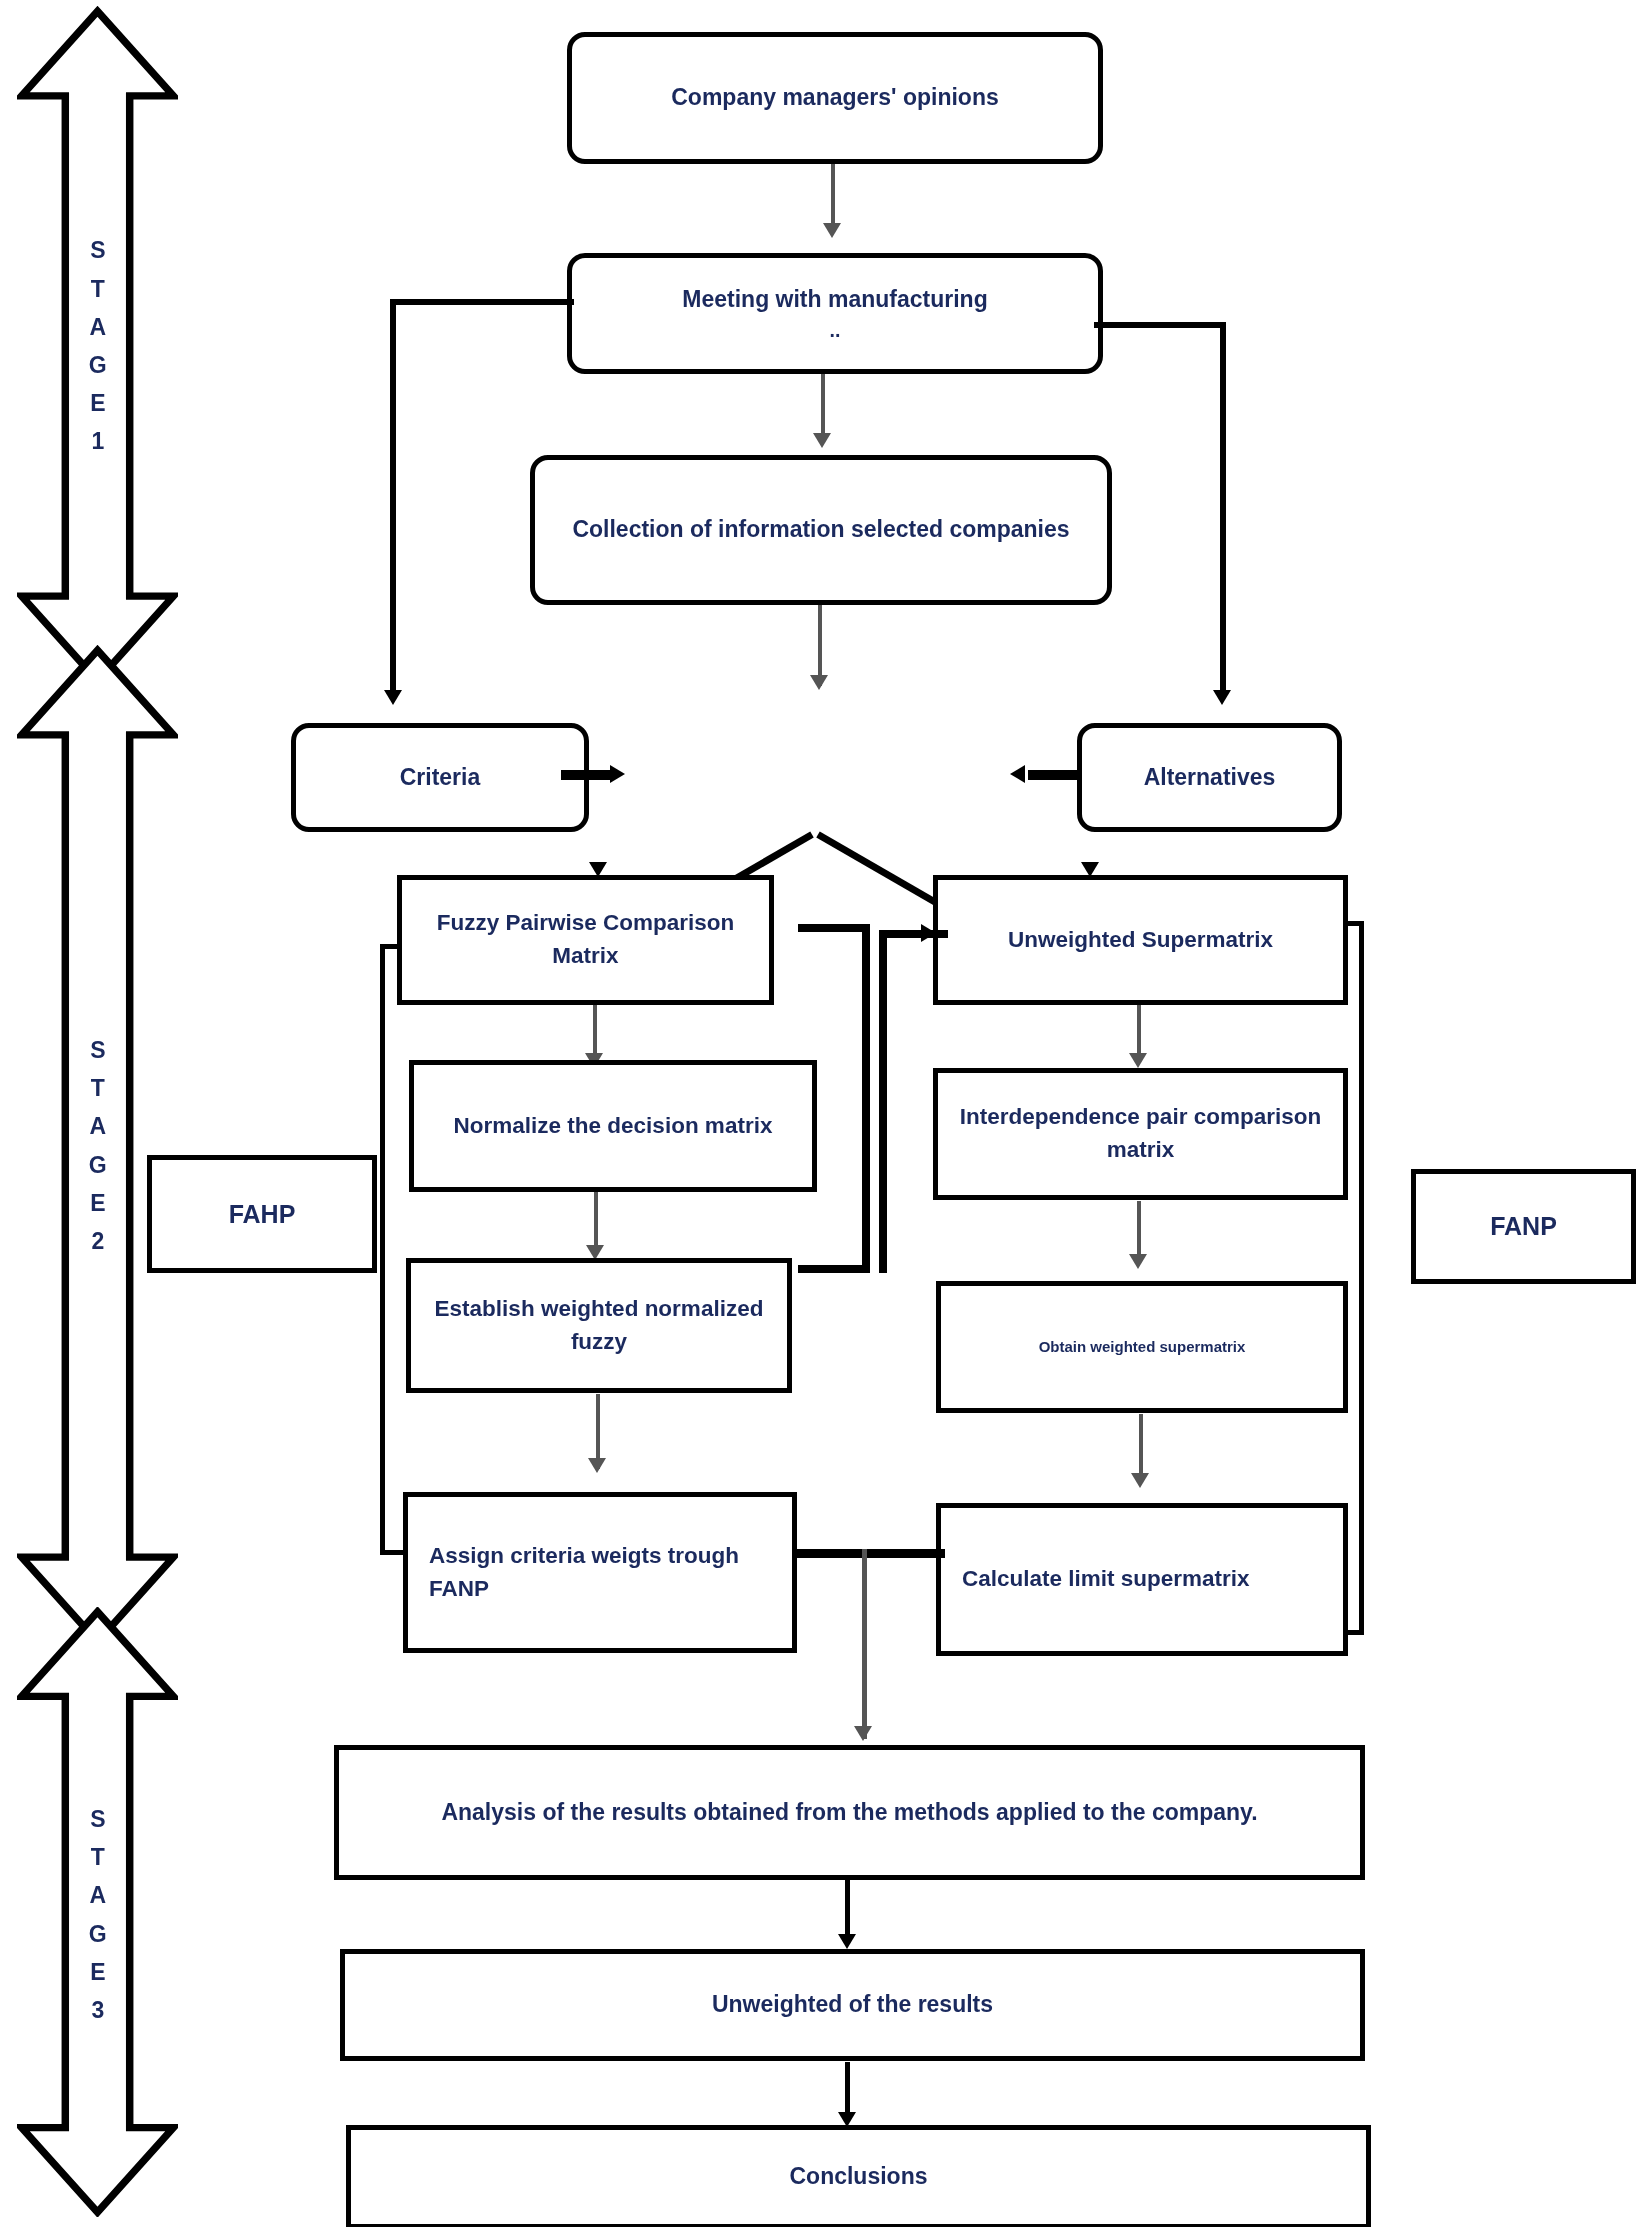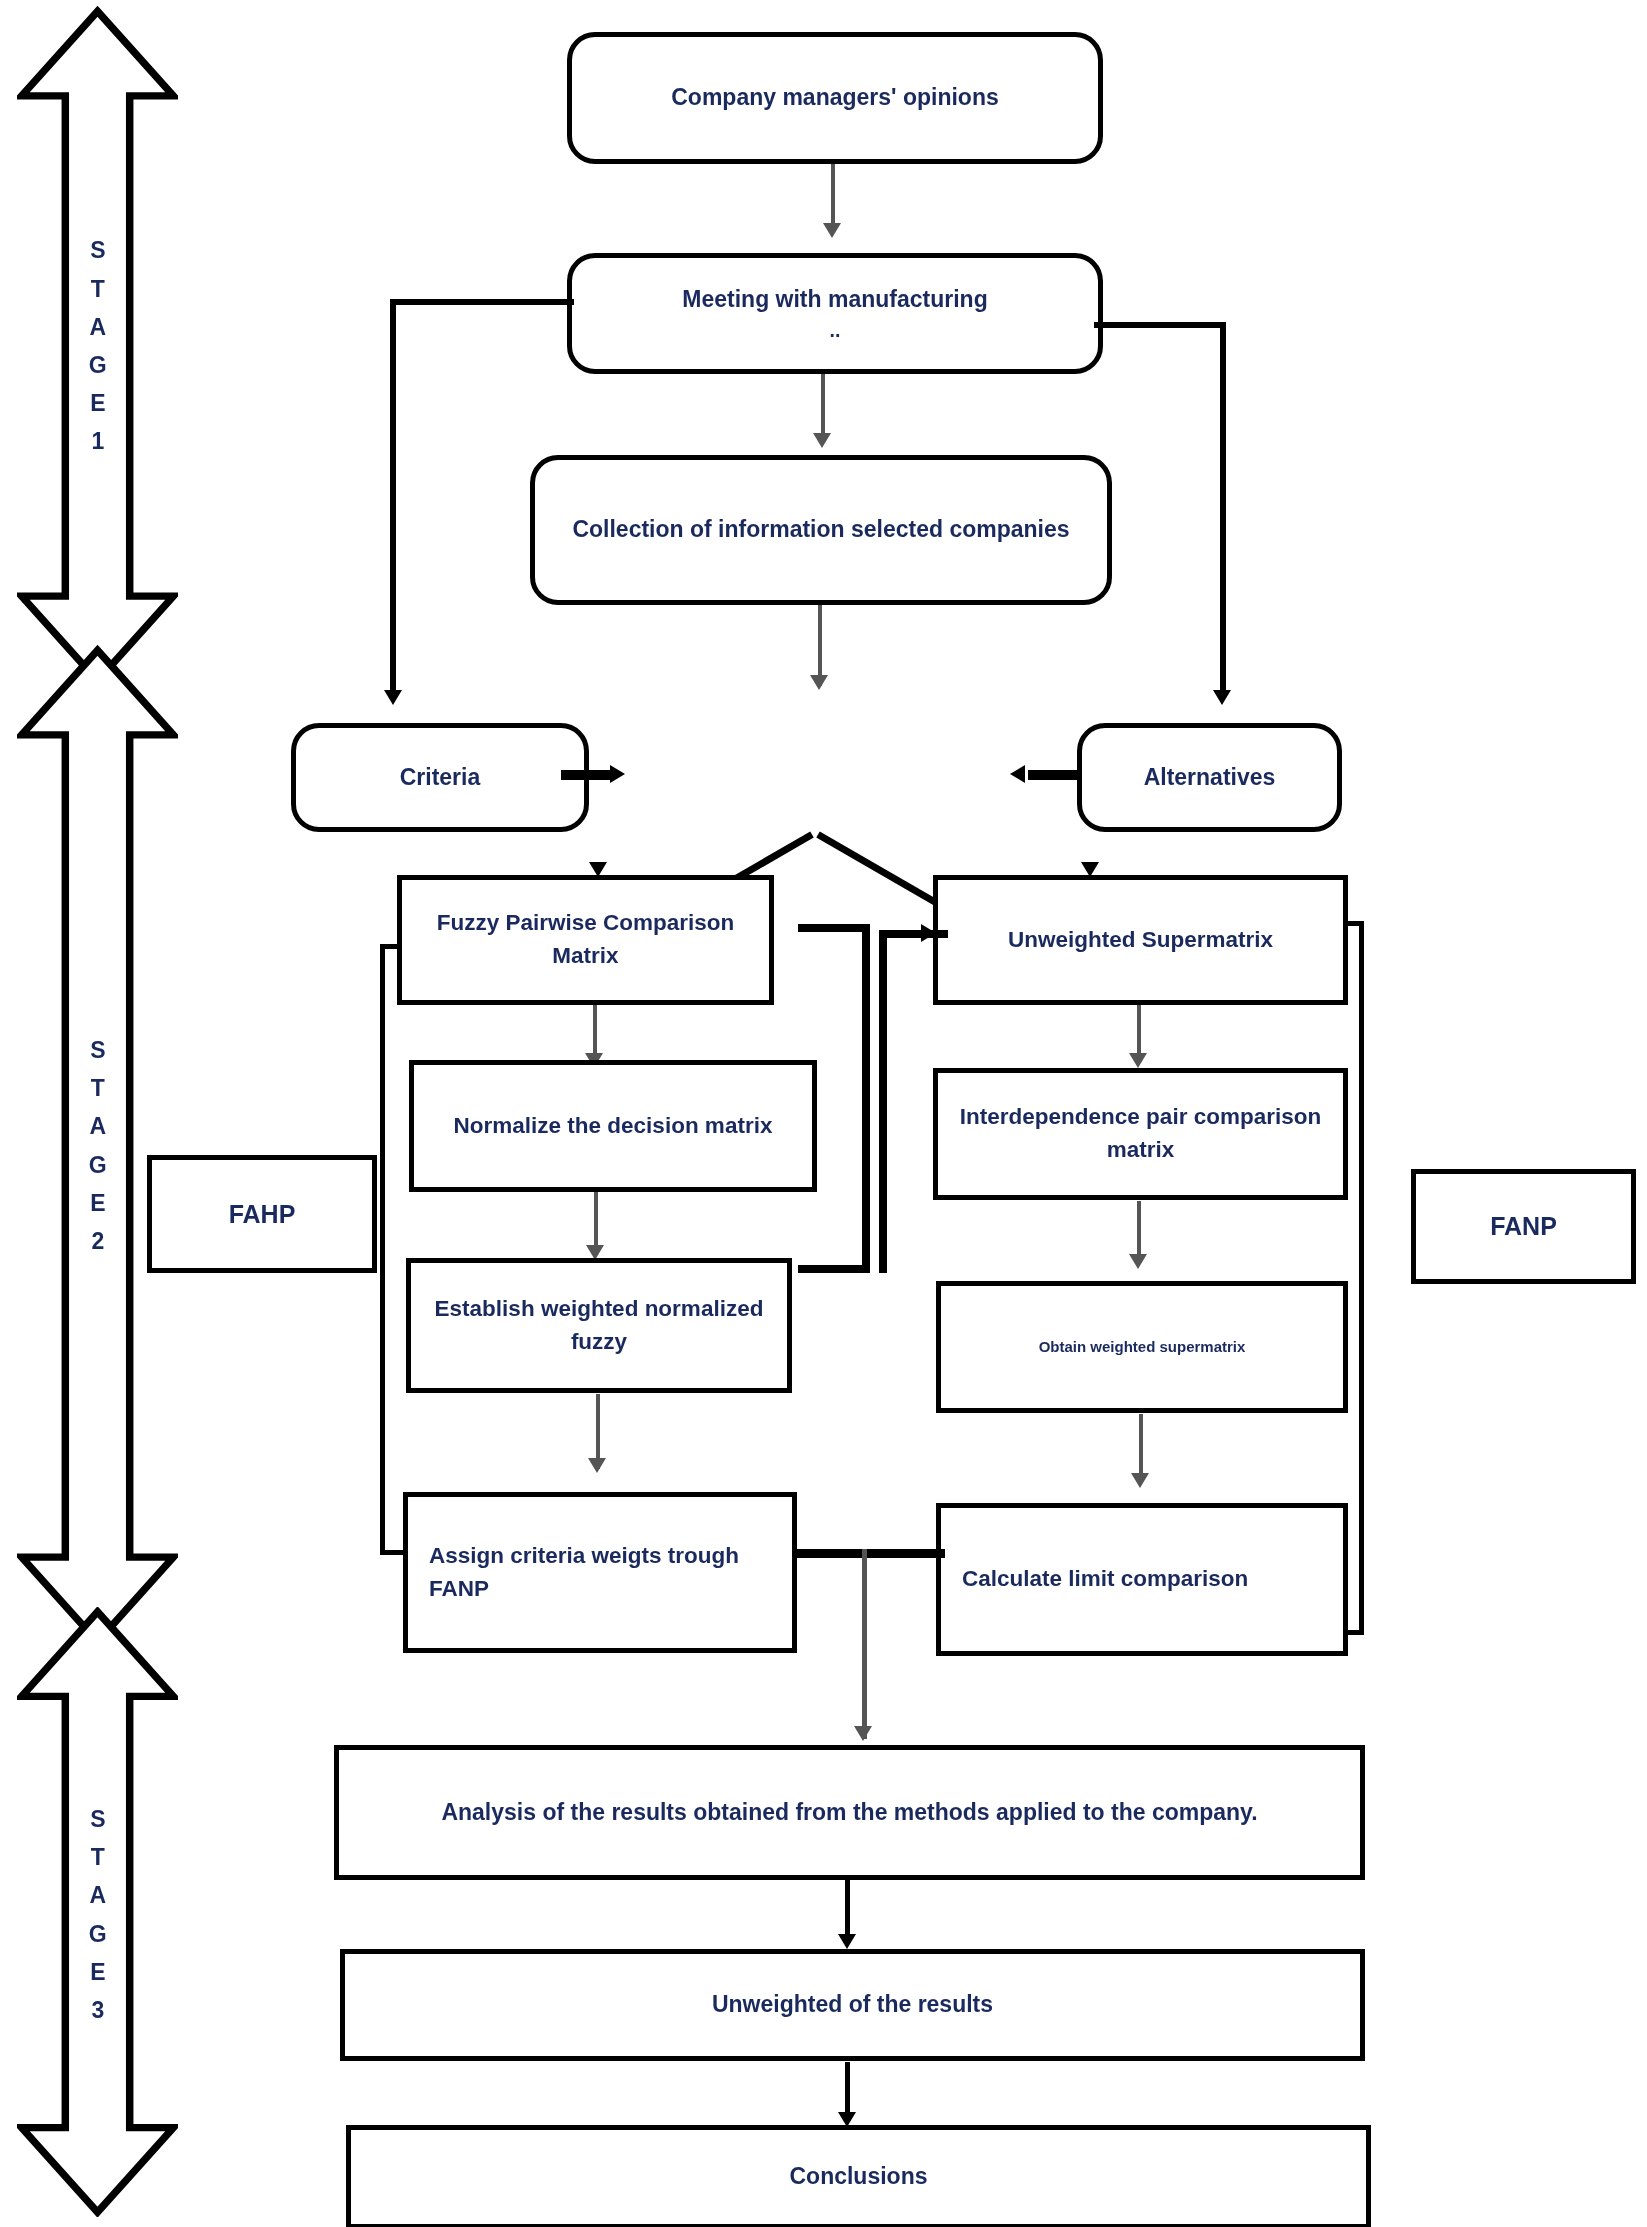--- a/index.html
+++ b/index.html
@@ -3,21 +3,21 @@
 <meta charset="utf-8">
 <style>
   html,body{margin:0;padding:0;background:#ffffff;}
   body{font-family:"Liberation Sans",sans-serif;}
   #root{position:relative;width:1647px;height:2227px;background:#fff;overflow:hidden;}
 
   
   .node{position:absolute;box-sizing:border-box;background:#fff;border:5.8px solid #000;
         display:flex;align-items:center;justify-content:center;text-align:center;
         color:#1b2a5e;font-weight:700;line-height:1.45;overflow:hidden;}
-  .node.round{border-radius:28px;}
+  .node.round{border-radius:18px;}
   .node.lft{justify-content:flex-start;text-align:left;}
   .node span{display:block;padding:0 9.2px;}
 
   
   .ln{position:absolute;background:#000;}
   .ln.grey{background:#555;}
   .arw{position:absolute;width:0;height:0;}
   .arw.down{border-left:9.8px solid transparent;border-right:9.8px solid transparent;border-top:15px solid #000;}
   .arw.down.grey{border-top-color:#555;}
   .arw.right{border-top:9.8px solid transparent;border-bottom:9.8px solid transparent;border-left:15px solid #000;}
@@ -185,21 +185,21 @@
   <div class="ln grey" style="left:1137px;top:1201px;width:4px;height:63px;"></div>
   <div class="arw down grey" style="left:1129px;top:1254px;"></div>
 
   <div class="node" style="left:936px;top:1281px;width:412px;height:132px;font-size:15px;">
     <span>Obtain weighted supermatrix</span>
   </div>
   <div class="ln grey" style="left:1139px;top:1414px;width:4px;height:69px;"></div>
   <div class="arw down grey" style="left:1131px;top:1473px;"></div>
 
   <div class="node lft" style="left:936px;top:1503px;width:412px;height:153px;font-size:22.5px;">
-    <span style="padding-left:21px;">Calculate limit comparison</span>
+    <span style="padding-left:21px;">Calculate limit supermatrix</span>
   </div>
 
   <div class="ln" style="left:798px;top:924px;width:72px;height:7.5px;"></div>
   <div class="ln" style="left:862px;top:924px;width:7.5px;height:348px;"></div>
   <div class="ln" style="left:798px;top:1265px;width:72px;height:7.5px;"></div>
 
   <div class="ln" style="left:879px;top:930px;width:7.5px;height:343px;"></div>
   <div class="ln" style="left:879px;top:930px;width:69px;height:7.5px;"></div>
   <div class="arw right" style="left:921px;top:924px;"></div>
 

